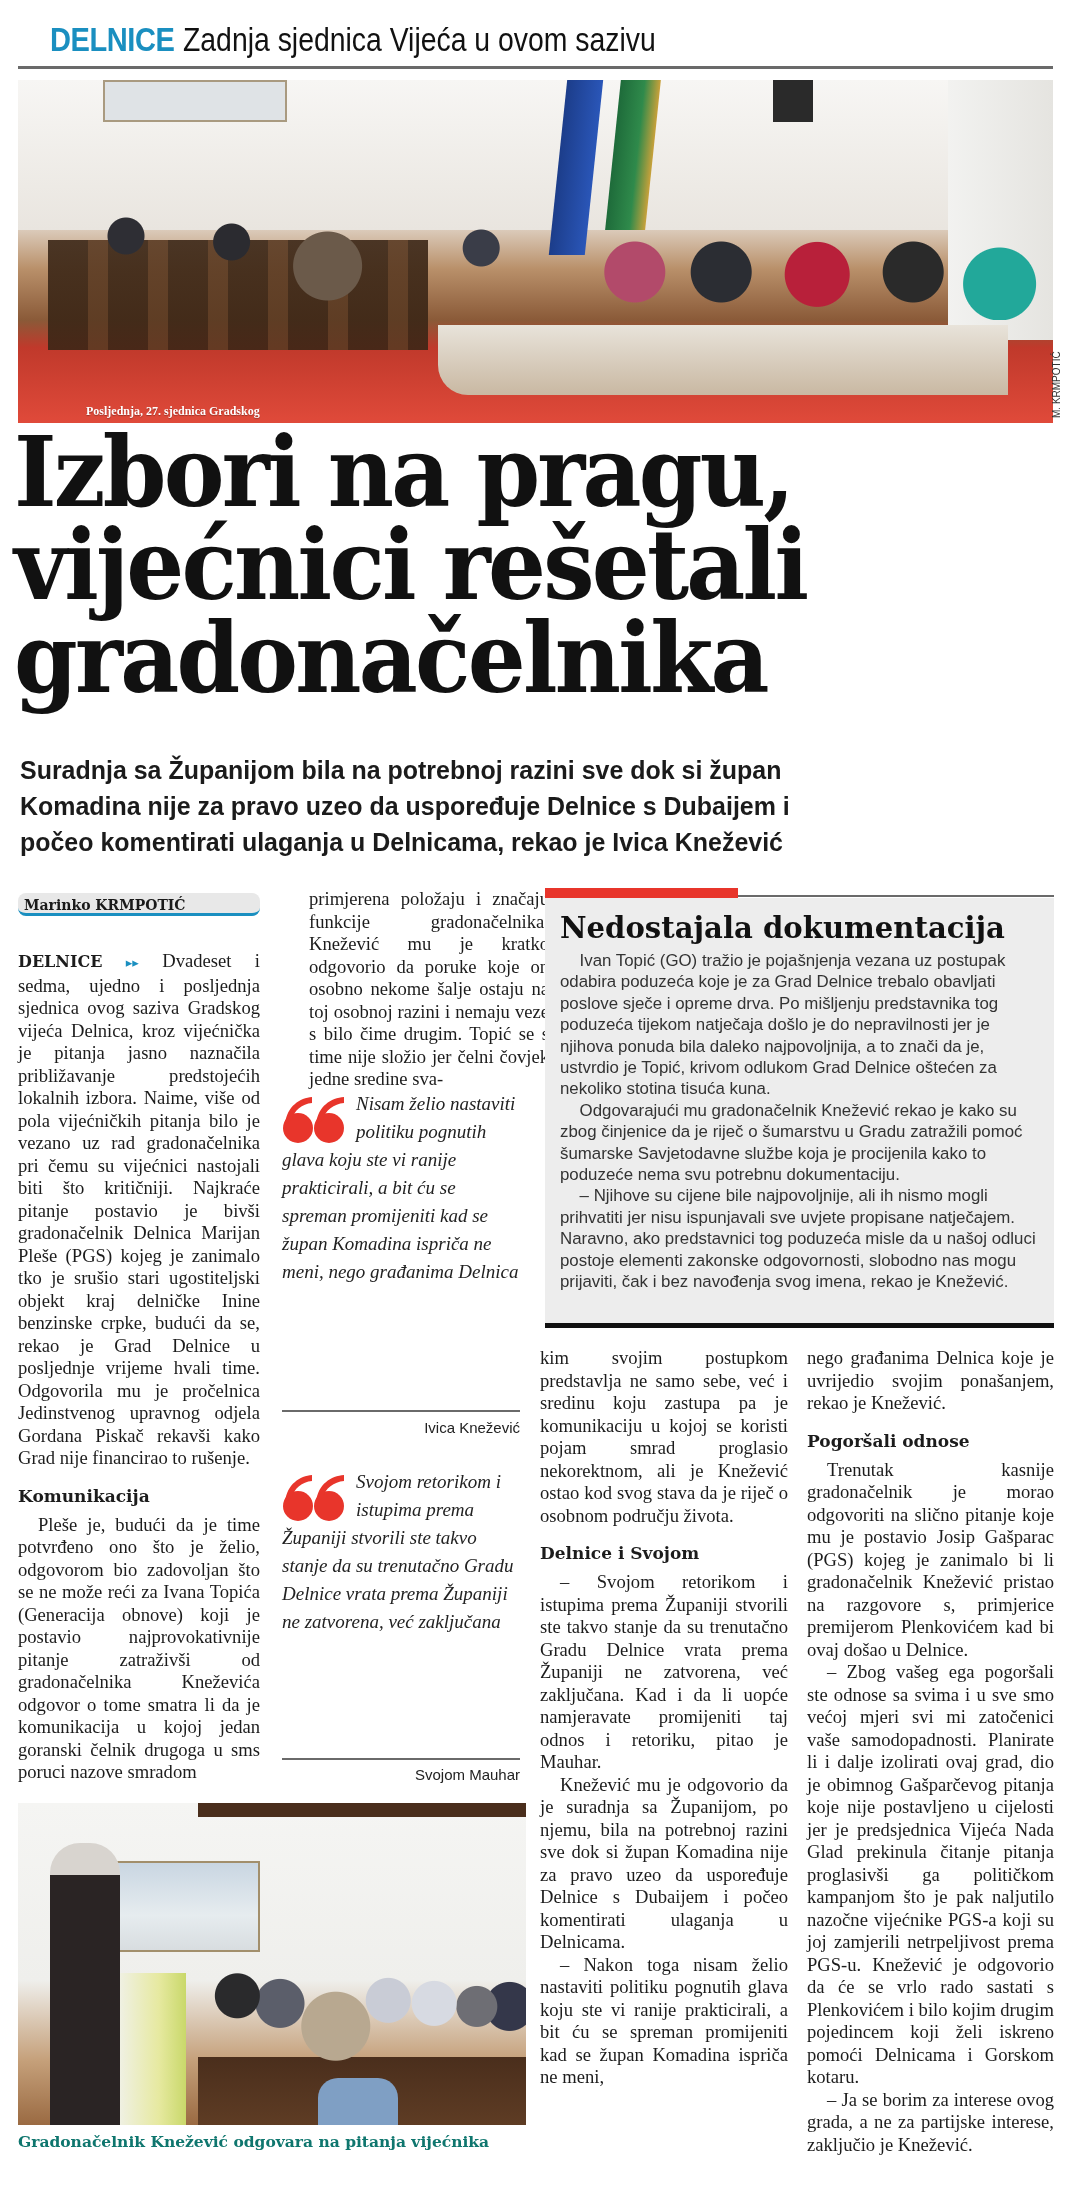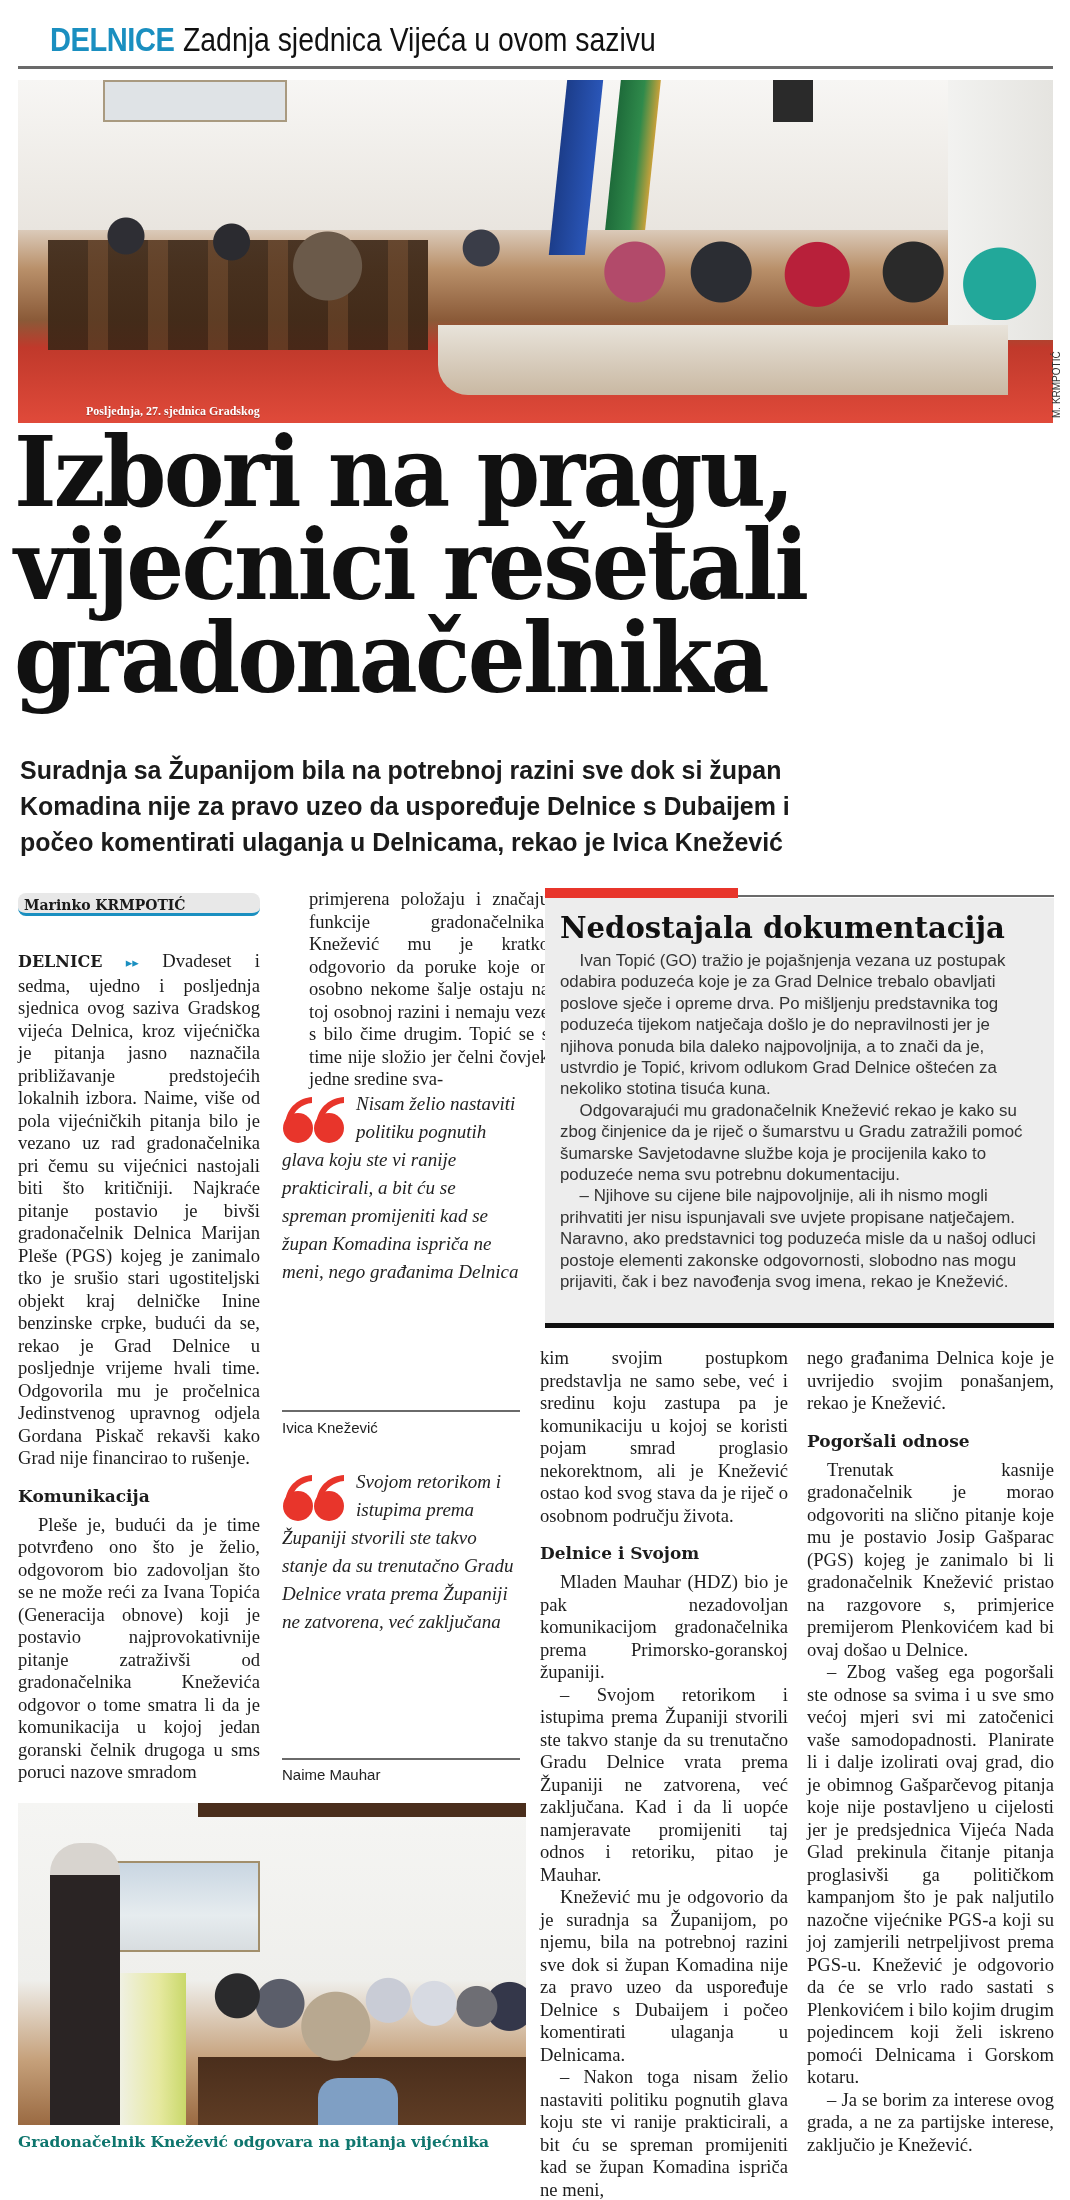--- a/index.html
+++ b/index.html
@@ -60,21 +60,21 @@
   .c4 { left:807px; top:1347px; width:247px; }
 
   
   .quote { font-family:Liberation Serif, serif; font-style:italic; font-size:19px; line-height:28px; color:#222; }
   .quote .mark { float:left; width:66px; height:50px; margin:4px 8px 0 0; position:relative; }
   .q1 { left:282px; top:1090px; width:238px; }
   .q2 { left:282px; top:1468px; width:238px; }
   .q-rule { height:2px; background:#6a6a6a; }
   .q-rule1 { left:282px; top:1410px; width:238px; }
   .q-rule2 { left:282px; top:1758px; width:238px; }
-  .q-author { font-family:"Liberation Sans", sans-serif; font-size:15px; color:#222; }
+  .q-author { font-family:"Liberation Sans", sans-serif; font-size:15px; text-align:right; color:#222; }
   .qa1 { left:282px; top:1419px; width:238px; }
   .qa2 { left:282px; top:1766px; width:238px; }
 
   
   .box-accent { left:545px; top:888px; width:193px; height:10px; background:#e8352b; }
   .box-toprule { left:738px; top:895px; width:316px; height:2px; background:#6a6a6a; }
   .box { left:545px; top:898px; width:509px; height:425px; background:#ededed; }
   .box-bottomrule { left:545px; top:1323px; width:509px; height:5px; background:#111; }
   .box-title { left:560px; top:908px; width:490px; font-family:"DejaVu Serif", serif; font-weight:bold; font-size:30px; line-height:40px; color:#111; transform:scaleX(0.97); transform-origin:left top; }
   .box-body { left:560px; top:950px; width:488px; font-family:"Liberation Sans", sans-serif; font-size:17.2px; line-height:21.4px; color:#333; transform:scaleX(0.98); transform-origin:left top; }
@@ -178,37 +178,36 @@
           <circle cx="16" cy="34" r="15"></circle>
           <path d="M3 30 C5 12 18 4 30 3 L30 9 C20 10 12 16 10 26 Z"></path>
           <circle cx="47" cy="34" r="15"></circle>
           <path d="M34 30 C36 12 49 4 62 3 L62 9 C52 10 43 16 41 26 Z"></path>
         </g>
       </svg>
   </span>
   <span>Svojom retorikom i istupima prema Županiji stvorili ste takvo stanje da su trenutačno Gradu Delnice vrata prema Županiji ne zatvorena, već zaključana</span>
 </div>
 <div class="abs q-rule q-rule2"></div>
-<div class="abs q-author qa2">Naime Mauhar</div>
+<div class="abs q-author qa2">Svojom Mauhar</div>
 
 <div class="abs box-accent"></div>
 <div class="abs box-toprule"></div>
 <div class="abs box"></div>
 <div class="abs box-title">Nedostajala dokumentacija</div>
 <div class="abs box-body">
   <p>Ivan Topić (GO) tražio je pojašnjenja vezana uz postupak odabira poduzeća koje je za Grad Delnice trebalo obavljati poslove sječe i opreme drva. Po mišljenju predstavnika tog poduzeća tijekom natječaja došlo je do nepravilnosti jer je njihova ponuda bila daleko najpovoljnija, a to znači da je, ustvrdio je Topić, krivom odlukom Grad Delnice oštećen za nekoliko stotina tisuća kuna.</p>
   <p>Odgovarajući mu gradonačelnik Knežević rekao je kako su zbog činjenice da je riječ o šumarstvu u Gradu zatražili pomoć šumarske Savjetodavne službe koja je procijenila kako to poduzeće nema svu potrebnu dokumentaciju.</p>
   <p>– Njihove su cijene bile najpovoljnije, ali ih nismo mogli prihvatiti jer nisu ispunjavali sve uvjete propisane natječajem. Naravno, ako predstavnici tog poduzeća misle da u našoj odluci postoje elementi zakonske odgovornosti, slobodno nas mogu prijaviti, čak i bez navođenja svog imena, rekao je Knežević.</p>
 </div>
 <div class="abs box-bottomrule"></div>
 
 <div class="abs col c3">
   <p class="noindent">kim svojim postupkom predstavlja ne samo sebe, već i sredinu koju zastupa pa je komunikaciju u kojoj se koristi pojam smrad proglasio nekorektnom, ali je Knežević ostao kod svog stava da je riječ o osobnom području života.</p>
   <div class="subhead">Delnice i Svojom</div>
-  <p>Mladen Mauhar (HDZ) bio je pak nezadovoljan komunikacijom gradonačelnika prema Primorsko-goranskoj županiji.</p>
   <p>– Svojom retorikom i istupima prema Županiji stvorili ste takvo stanje da su trenutačno Gradu Delnice vrata prema Županiji ne zatvorena, već zaključana. Kad i da li uopće namjeravate promijeniti taj odnos i retoriku, pitao je Mauhar.</p>
   <p>Knežević mu je odgovorio da je suradnja sa Županijom, po njemu, bila na potrebnoj razini sve dok si župan Komadina nije za pravo uzeo da uspoređuje Delnice s Dubaijem i počeo komentirati ulaganja u Delnicama.</p>
   <p>– Nakon toga nisam želio nastaviti politiku pognutih glava koju ste vi ranije prakticirali, a bit ću se spreman promijeniti kad se župan Komadina ispriča ne meni,</p>
 </div>
 
 <div class="abs col c4">
   <p class="noindent">nego građanima Delnica koje je uvrijedio svojim ponašanjem, rekao je Knežević.</p>
   <div class="subhead">Pogoršali odnose</div>
   <p>Trenutak kasnije gradonačelnik je morao odgovoriti na slično pitanje koje mu je postavio Josip Gašparac (PGS) kojeg je zanimalo bi li gradonačelnik Knežević pristao na razgovore s, primjerice premijerom Plenkovićem kad bi ovaj došao u Delnice.</p>
   <p>– Zbog vašeg ega pogoršali ste odnose sa svima i u sve smo većoj mjeri svi mi zatočenici vaše samodopadnosti. Planirate li i dalje izolirati ovaj grad, dio je obimnog Gašparčevog pitanja koje nije postavljeno u cijelosti jer je predsjednica Vijeća Nada Glad prekinula čitanje pitanja proglasivši ga političkom kampanjom što je pak naljutilo nazočne vijećnike PGS-a koji su joj zamjerili netrpeljivost prema PGS-u. Knežević je odgovorio da će se vrlo rado sastati s Plenkovićem i bilo kojim drugim pojedincem koji želi iskreno pomoći Delnicama i Gorskom kotaru.</p>

